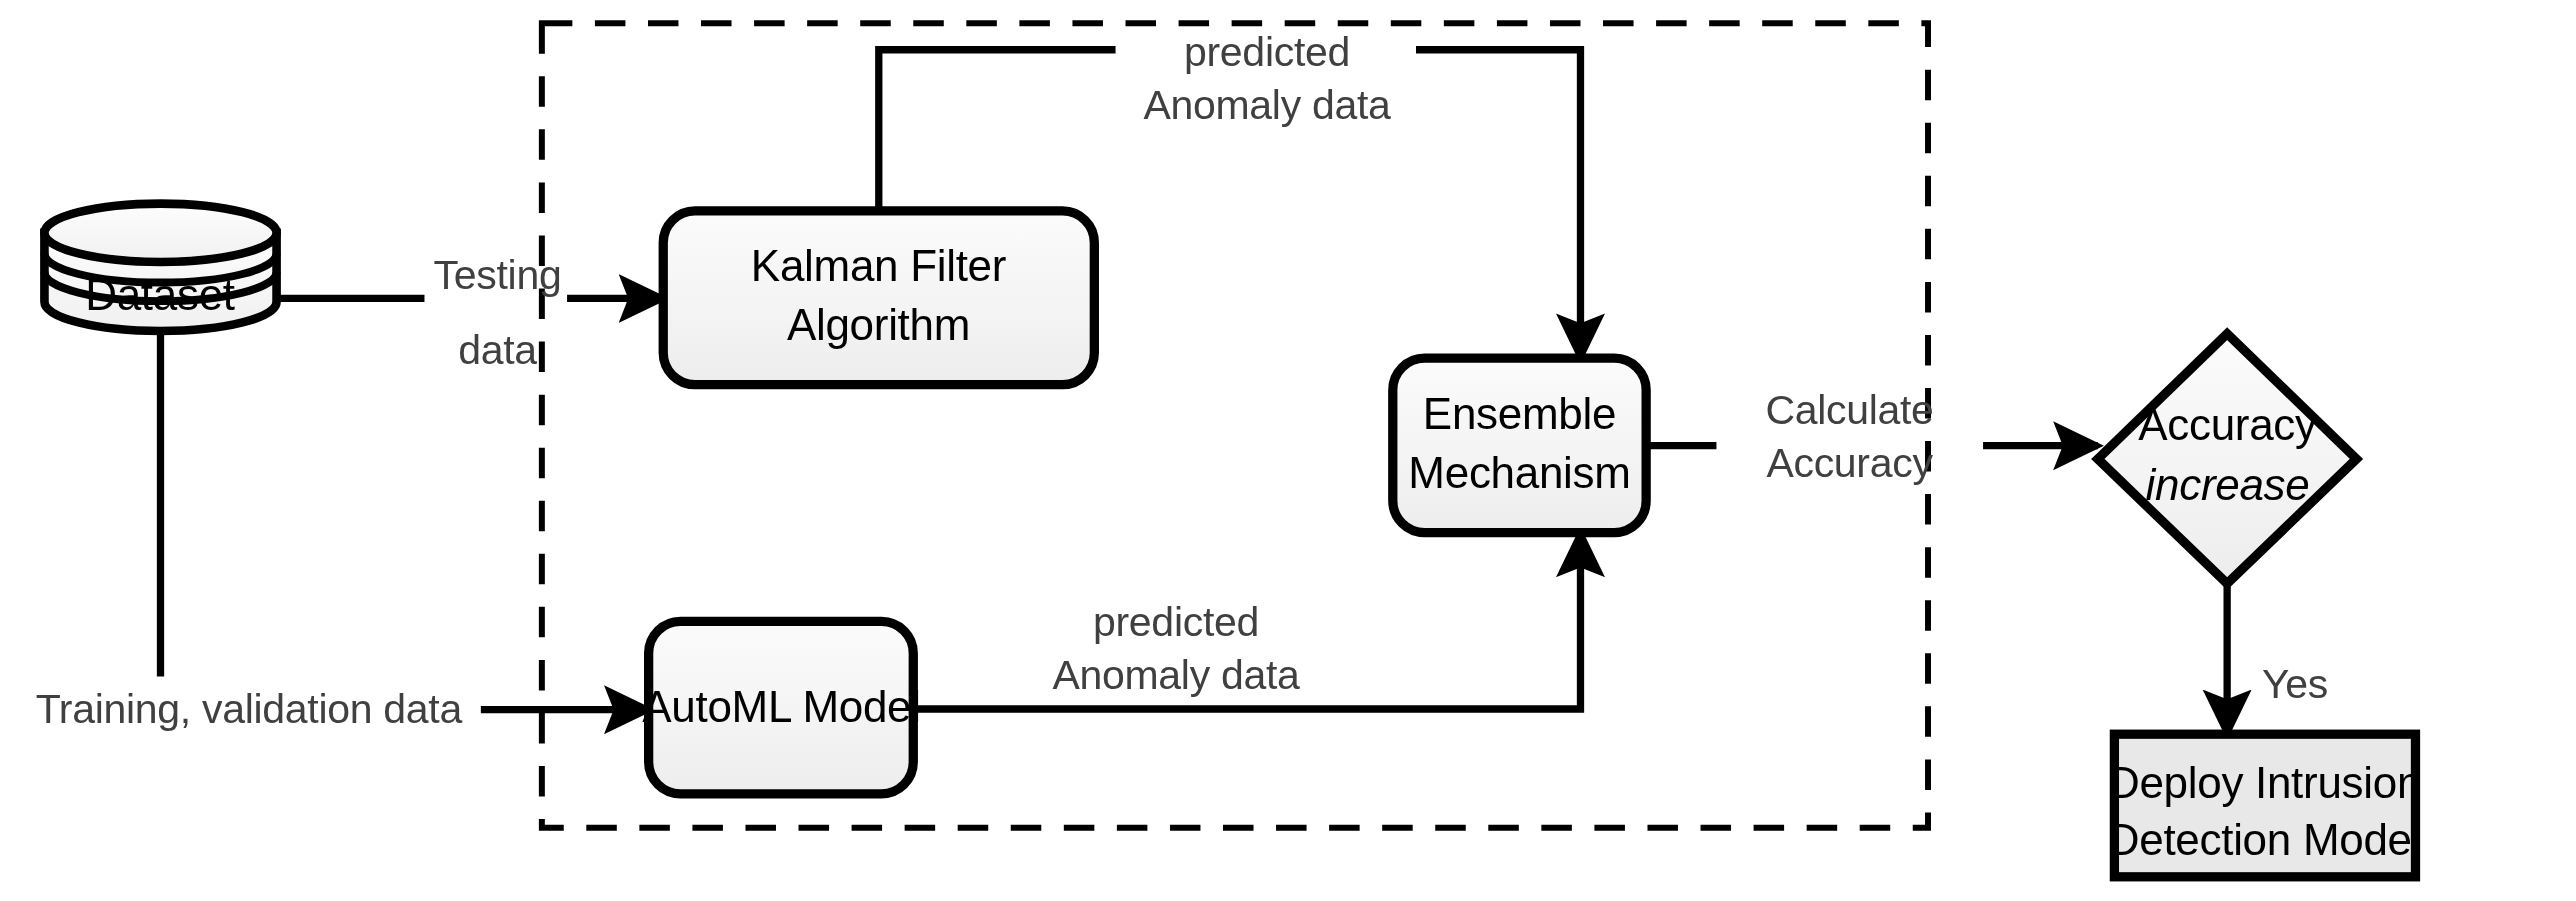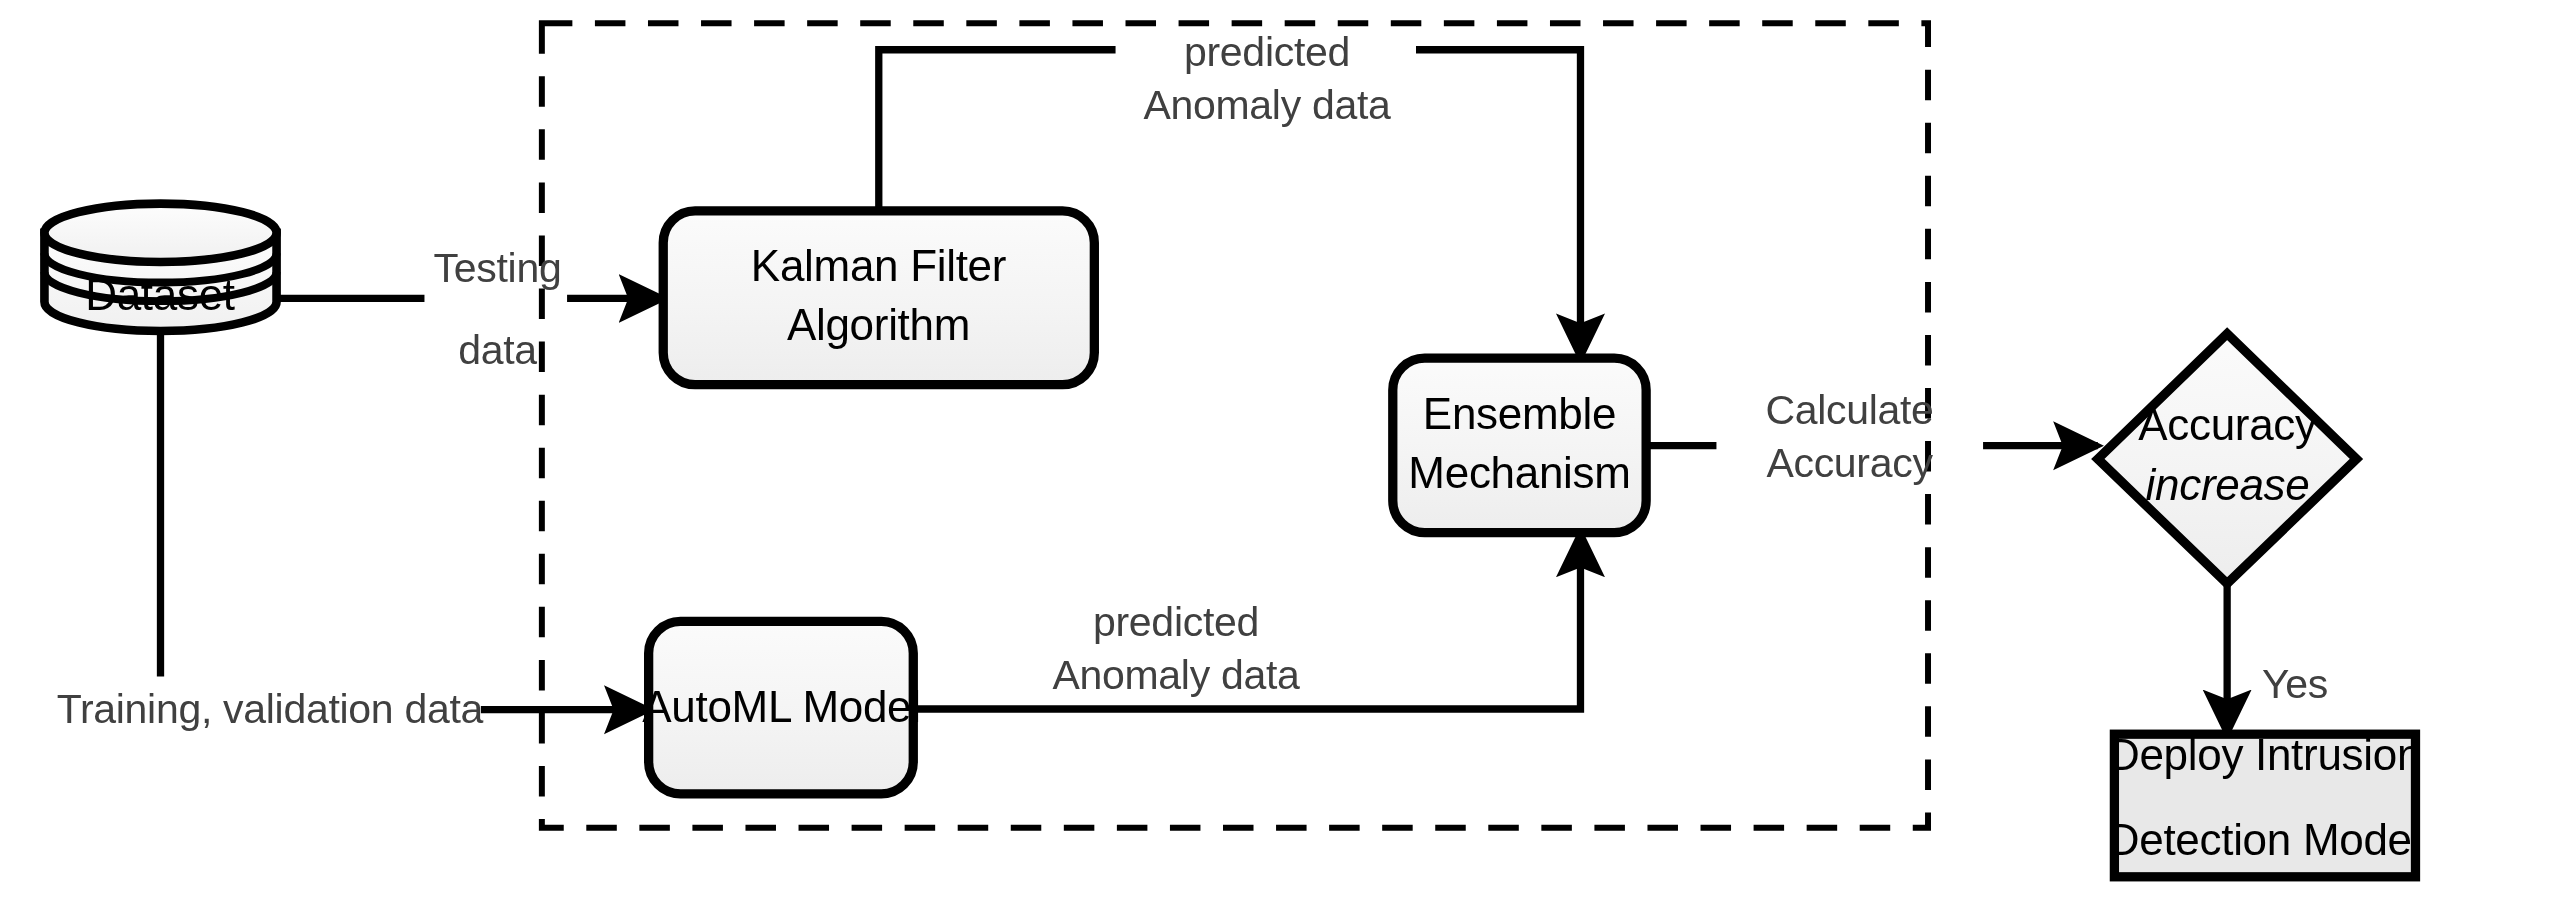--- a/index.html
+++ b/index.html
@@ -89,44 +89,44 @@
 
     <polygon points="3163,692 3358,503 3553,692 3358,880" fill="url(#nodeGrad)" stroke="#000" stroke-width="14" stroke-linejoin="miter"></polygon>
 
     <line x1="3358" y1="880" x2="3358" y2="1107" stroke="#000" stroke-width="11" marker-end="url(#ah)"></line>
 
     <rect x="3188" y="1107" width="454" height="215" fill="#E8E8E8" stroke="#000" stroke-width="14"></rect>
   </svg>
 
   <div class="node-txt" style="left:44px;top:265px;width:232px;height:60px;">Dataset</div>
 
-  <div class="lbl" style="left:421px;top:244px;width:153px;">Testing</div>
+  <div class="lbl" style="left:421px;top:251px;width:153px;">Testing</div>
   <div class="lbl" style="left:421px;top:290px;width:153px;margin-top:36px;">data</div>
 
   <div class="node-txt" style="left:663px;top:239px;width:431px;height:54px;">Kalman Filter</div>
   <div class="node-txt" style="left:663px;top:298px;width:431px;height:54px;">Algorithm</div>
 
   <div class="lbl" style="left:1116px;top:28px;width:302px;">predicted</div>
   <div class="lbl" style="left:1116px;top:81px;width:302px;">Anomaly data</div>
 
-  <div class="lbl" style="left:0px;top:685px;width:483px;text-align:right;padding-left:14.6px;box-sizing:border-box;">Training, validation data</div>
+  <div class="lbl" style="left:0px;top:685px;width:483px;text-align:center;padding-left:14.6px;box-sizing:border-box;">Training, validation data</div>
 
   <div class="node-txt" style="left:649px;top:680px;width:265px;height:54px;">AutoML Model</div>
 
   <div class="lbl" style="left:1025px;top:598px;width:302px;">predicted</div>
   <div class="lbl" style="left:1025px;top:651px;width:302px;">Anomaly data</div>
 
   <div class="node-txt" style="left:1393px;top:387px;width:253px;height:54px;text-align:center;">Ensemble</div>
   <div class="node-txt" style="left:1393px;top:446px;width:253px;height:54px;">Mechanism</div>
 
   <div class="lbl" style="left:1716px;top:386px;width:267px;">Calculate</div>
   <div class="lbl" style="left:1716px;top:439px;width:267px;">Accuracy</div>
 
   <div class="node-txt" style="left:2098px;top:398px;width:259px;height:54px;">Accuracy</div>
   <div class="node-txt" style="left:2098px;top:458px;width:259px;height:54px;font-style:italic;">increase</div>
 
   <div class="lbl" style="left:2242px;top:660px;width:106px;text-align:center;">Yes</div>
 
-  <div class="node-txt" style="left:2114px;top:728px;width:301px;height:54px;">Deploy Intrusion</div>
+  <div class="node-txt" style="left:2114px;top:756px;width:301px;height:54px;">Deploy Intrusion</div>
   <div class="node-txt" style="left:2114px;top:813px;width:301px;height:54px;">Detection Model</div>
 
 </div>
 
 
 </body></html>

